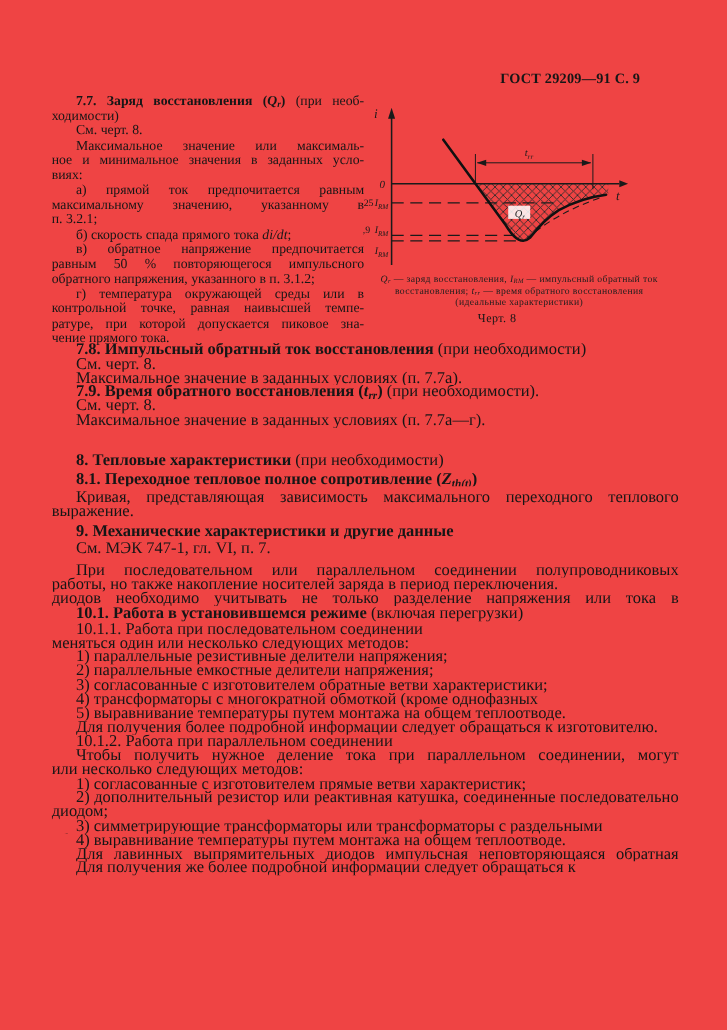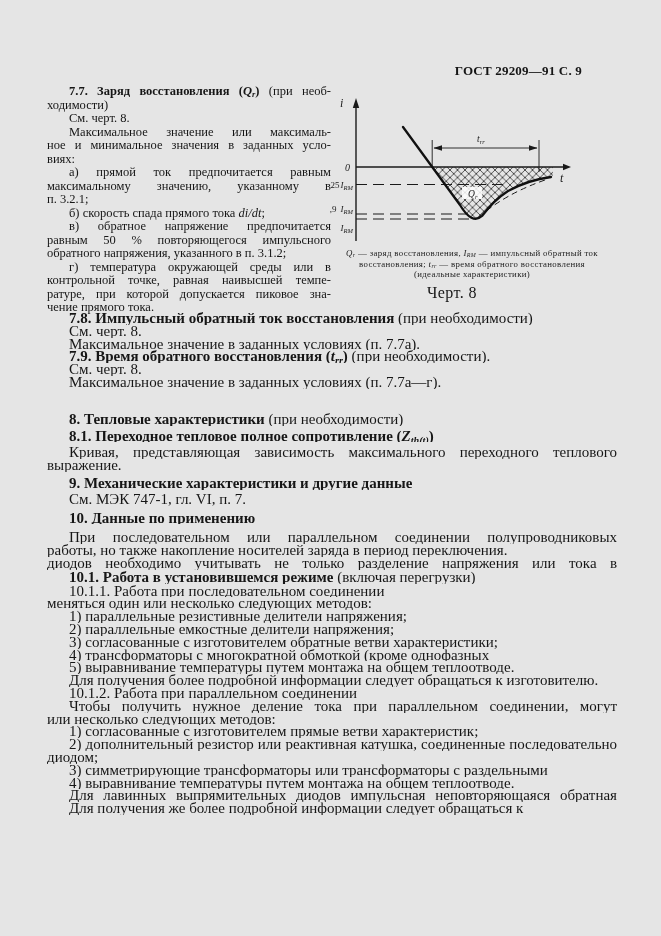--- a/index.html
+++ b/index.html
@@ -1,17 +1,17 @@
 <!DOCTYPE html>
 <html lang="ru"><head>
 <meta charset="utf-8">
 <style>
   html,body{margin:0;padding:0;background:#ffffff;}
   .page{
-    position:relative;width:661px;height:936px;background:#e5e5e5;
+    position:relative;width:661px;height:936px;background:#ef4444;
     font-family:"Liberation Serif","DejaVu Serif",serif;color:#161616;
     overflow:hidden;
   }
   .hdr{
     position:absolute;top:63px;right:79px;font-size:13px;font-weight:bold;
     letter-spacing:.2px;white-space:nowrap;
   }
   .col-left{
     position:absolute;left:47px;top:85px;width:284px;
     font-size:12.5px;line-height:13.5px;font-family:Liberation Serif, serif;
@@ -29,21 +29,21 @@
   .it{font-style:italic;}
   sub{font-size:68%;line-height:0;vertical-align:-0.25em;}
   .fig{position:absolute;left:330px;top:95px;}
   .figcap{
     position:absolute;left:320px;top:248px;width:304px;text-align:center;
     font-size:8.8px;line-height:10.6px;letter-spacing:.35px;color:#1d1d1d;
   }
   .figcap .tline{height:10.6px;}
   .fignum{
     position:absolute;left:330px;top:284px;width:244px;text-align:center;
-    font-size:16px;letter-spacing:.4px;
+    font-size:11px;letter-spacing:.4px;
   }
   svg text{font-family:"Liberation Serif","DejaVu Serif",serif;fill:#1a1a1a;}
   .ax-lbl{font-size:12px;font-style:italic;}
   .lvl{font-size:9px;}
   .lvl-i{font-style:italic;}
   .sx{font-size:6.5px;font-style:italic;}
   .zero{font-size:10px;font-style:italic;}
   .qr{font-size:9.5px;font-style:italic;}
   .trr{font-size:9.5px;font-style:italic;}
 </style>
@@ -129,21 +129,20 @@
       <div class="tline ind"><span>Максимальное значение в заданных условиях (п. 7.7а).</span></div>
       <div class="tline ind" style="margin-top: 0;"><span class="bold">7.9. Время обратного восстановления (</span><span class="bold it">t</span><sub class="bold it">rr</sub><span class="bold">)</span><span> (при необходимости).</span></div>
       <div class="tline ind"><span>См. черт. 8.</span></div>
       <div class="tline ind"><span>Максимальное значение в заданных условиях (п. 7.7а—г).</span></div>
       <div class="tline ind" style="margin-top: 24px;"><span class="bold">8. Тепловые характеристики</span><span> (при необходимости)</span></div>
       <div class="tline ind" style="margin-top: 4px;"><span class="bold">8.1. Переходное тепловое полное сопротивление (</span><span class="bold it">Z</span><sub class="bold it">th(t)</sub><span class="bold">)</span></div>
       <div class="tline just ind" style="margin-top: 4px;"><span>Кривая, представляющая зависимость максимального переходного теплового полного сопро-</span></div>
       <div class="tline"><span>выражение.</span></div>
       <div class="tline ind" style="margin-top: 5px;"><span class="bold">9. Механические характеристики и другие данные</span></div>
       <div class="tline ind" style="margin-top: 3px;"><span>См. МЭК 747-1, гл. VI, п. 7.</span></div>
-      <div class="tline ind" style="margin-top: 6px;"><span class="bold">10. Данные по применению</span></div>
       <div class="tline just ind" style="margin-top: 7px;"><span>При последовательном или параллельном соединении полупроводниковых выпрямительных</span></div>
       <div class="tline"><span>работы, но также накопление носителей заряда в период переключения.</span></div>
       <div class="tline just"><span>диодов необходимо учитывать не только разделение напряжения или тока в установившемся режиме</span></div>
       <div class="tline ind" style="margin-top: 1px;"><span class="bold">10.1. Работа в установившемся режиме</span><span> (включая перегрузки)</span></div>
       <div class="tline ind" style="margin-top: 1px;"><span>10.1.1. Работа при последовательном соединении</span></div>
       <div class="tline"><span>меняться один или несколько следующих методов:</span></div>
       <div class="tline ind"><span>1) параллельные резистивные делители напряжения;</span></div>
       <div class="tline ind"><span>2) параллельные емкостные делители напряжения;</span></div>
       <div class="tline ind"><span>3) согласованные с изготовителем обратные ветви характеристики;</span></div>
       <div class="tline ind"><span>4) трансформаторы с многократной обмоткой (кроме однофазных однополупериодных схем);</span></div>

